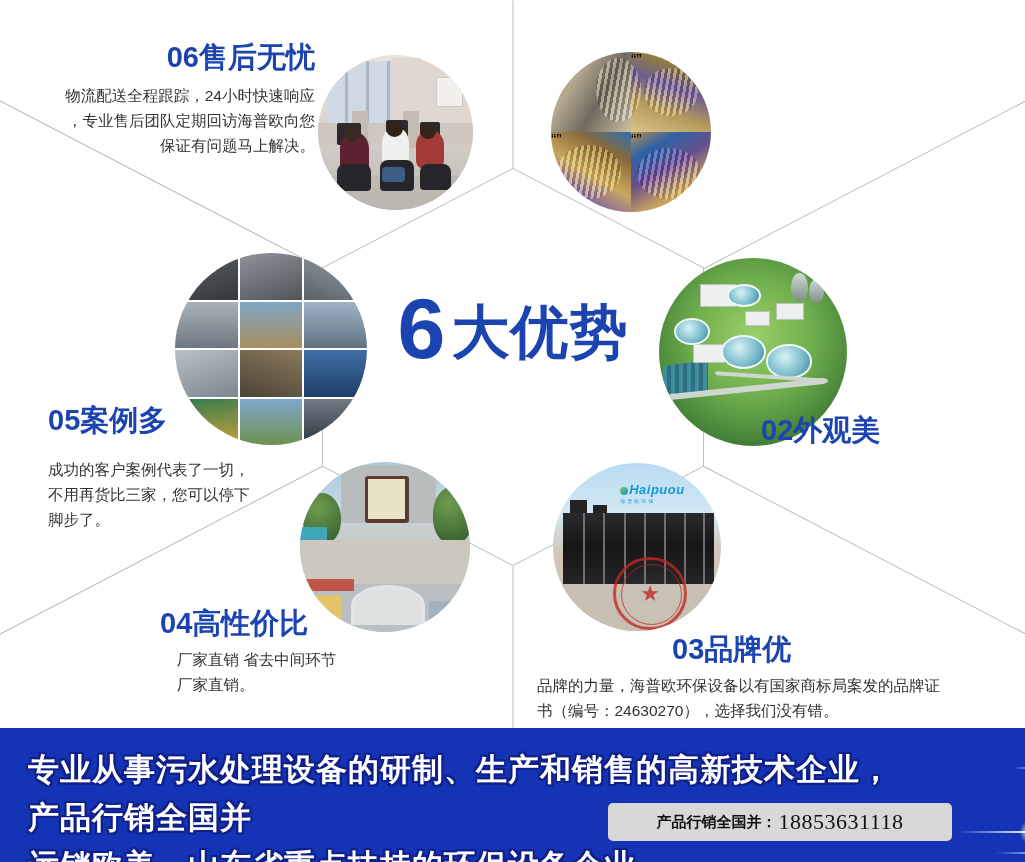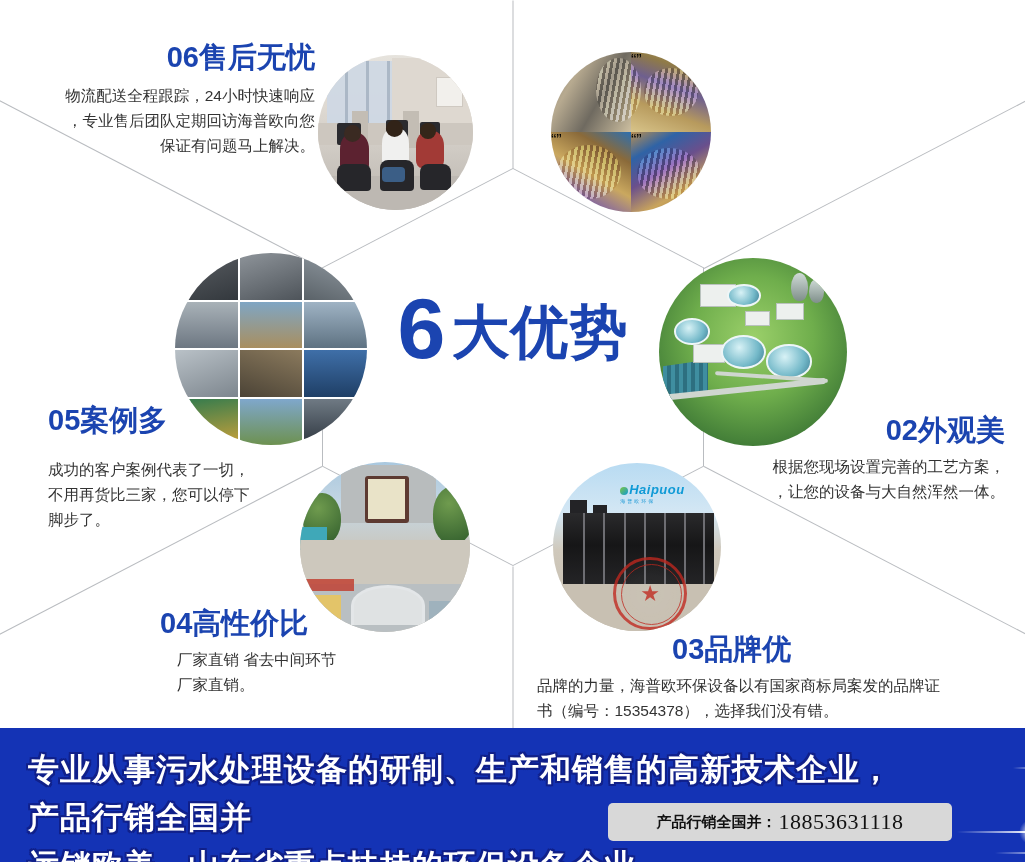--- a/index.html
+++ b/index.html
@@ -302,32 +302,28 @@
     <h3>06售后无忧</h3>
     <p style="margin-top:9px;">
       <span>物流配送全程跟踪，24小时快速响应</span><br>
       <span>，专业售后团队定期回访海普欧向您</span><br>
       <span>保证有问题马上解决。</span>
     </p>
   </div>
 
 
   <div class="blk ta-r" style="left:650px;top:415px;width:355px;">
-    <h3 style="text-align:right;padding-left:111px;">02外观美</h3>
-    <p style="margin-top:7px;">
-      <span>根据您现场设置完善的工艺方案，</span><br>
-      <span>，让您的设备与大自然浑然一体。</span>
-    </p>
+    <h3 style="text-align:left;padding-left:111px;">02外观美</h3>
   </div>
 
   <div class="blk ta-l" style="left:537px;top:606px;width:470px;margin-top:28px;">
     <h3 style="padding-left:135px;">03品牌优</h3>
     <p style="margin-top:7px;">
       <span>品牌的力量，海普欧环保设备以有国家商标局案发的品牌证</span><br>
-      <span>书（编号：15354378），选择我们没有错。</span>
+      <span>书（编号：24630270），选择我们没有错。</span>
     </p>
   </div>
 
   <div class="blk ta-l" style="left:160px;top:608px;width:330px;">
     <h3>04高性价比</h3>
     <p style="margin-top:7px;padding-left:17px;">
       <span>厂家直销 省去中间环节</span><br>
       <span>厂家直销。</span>
     </p>
   </div>

